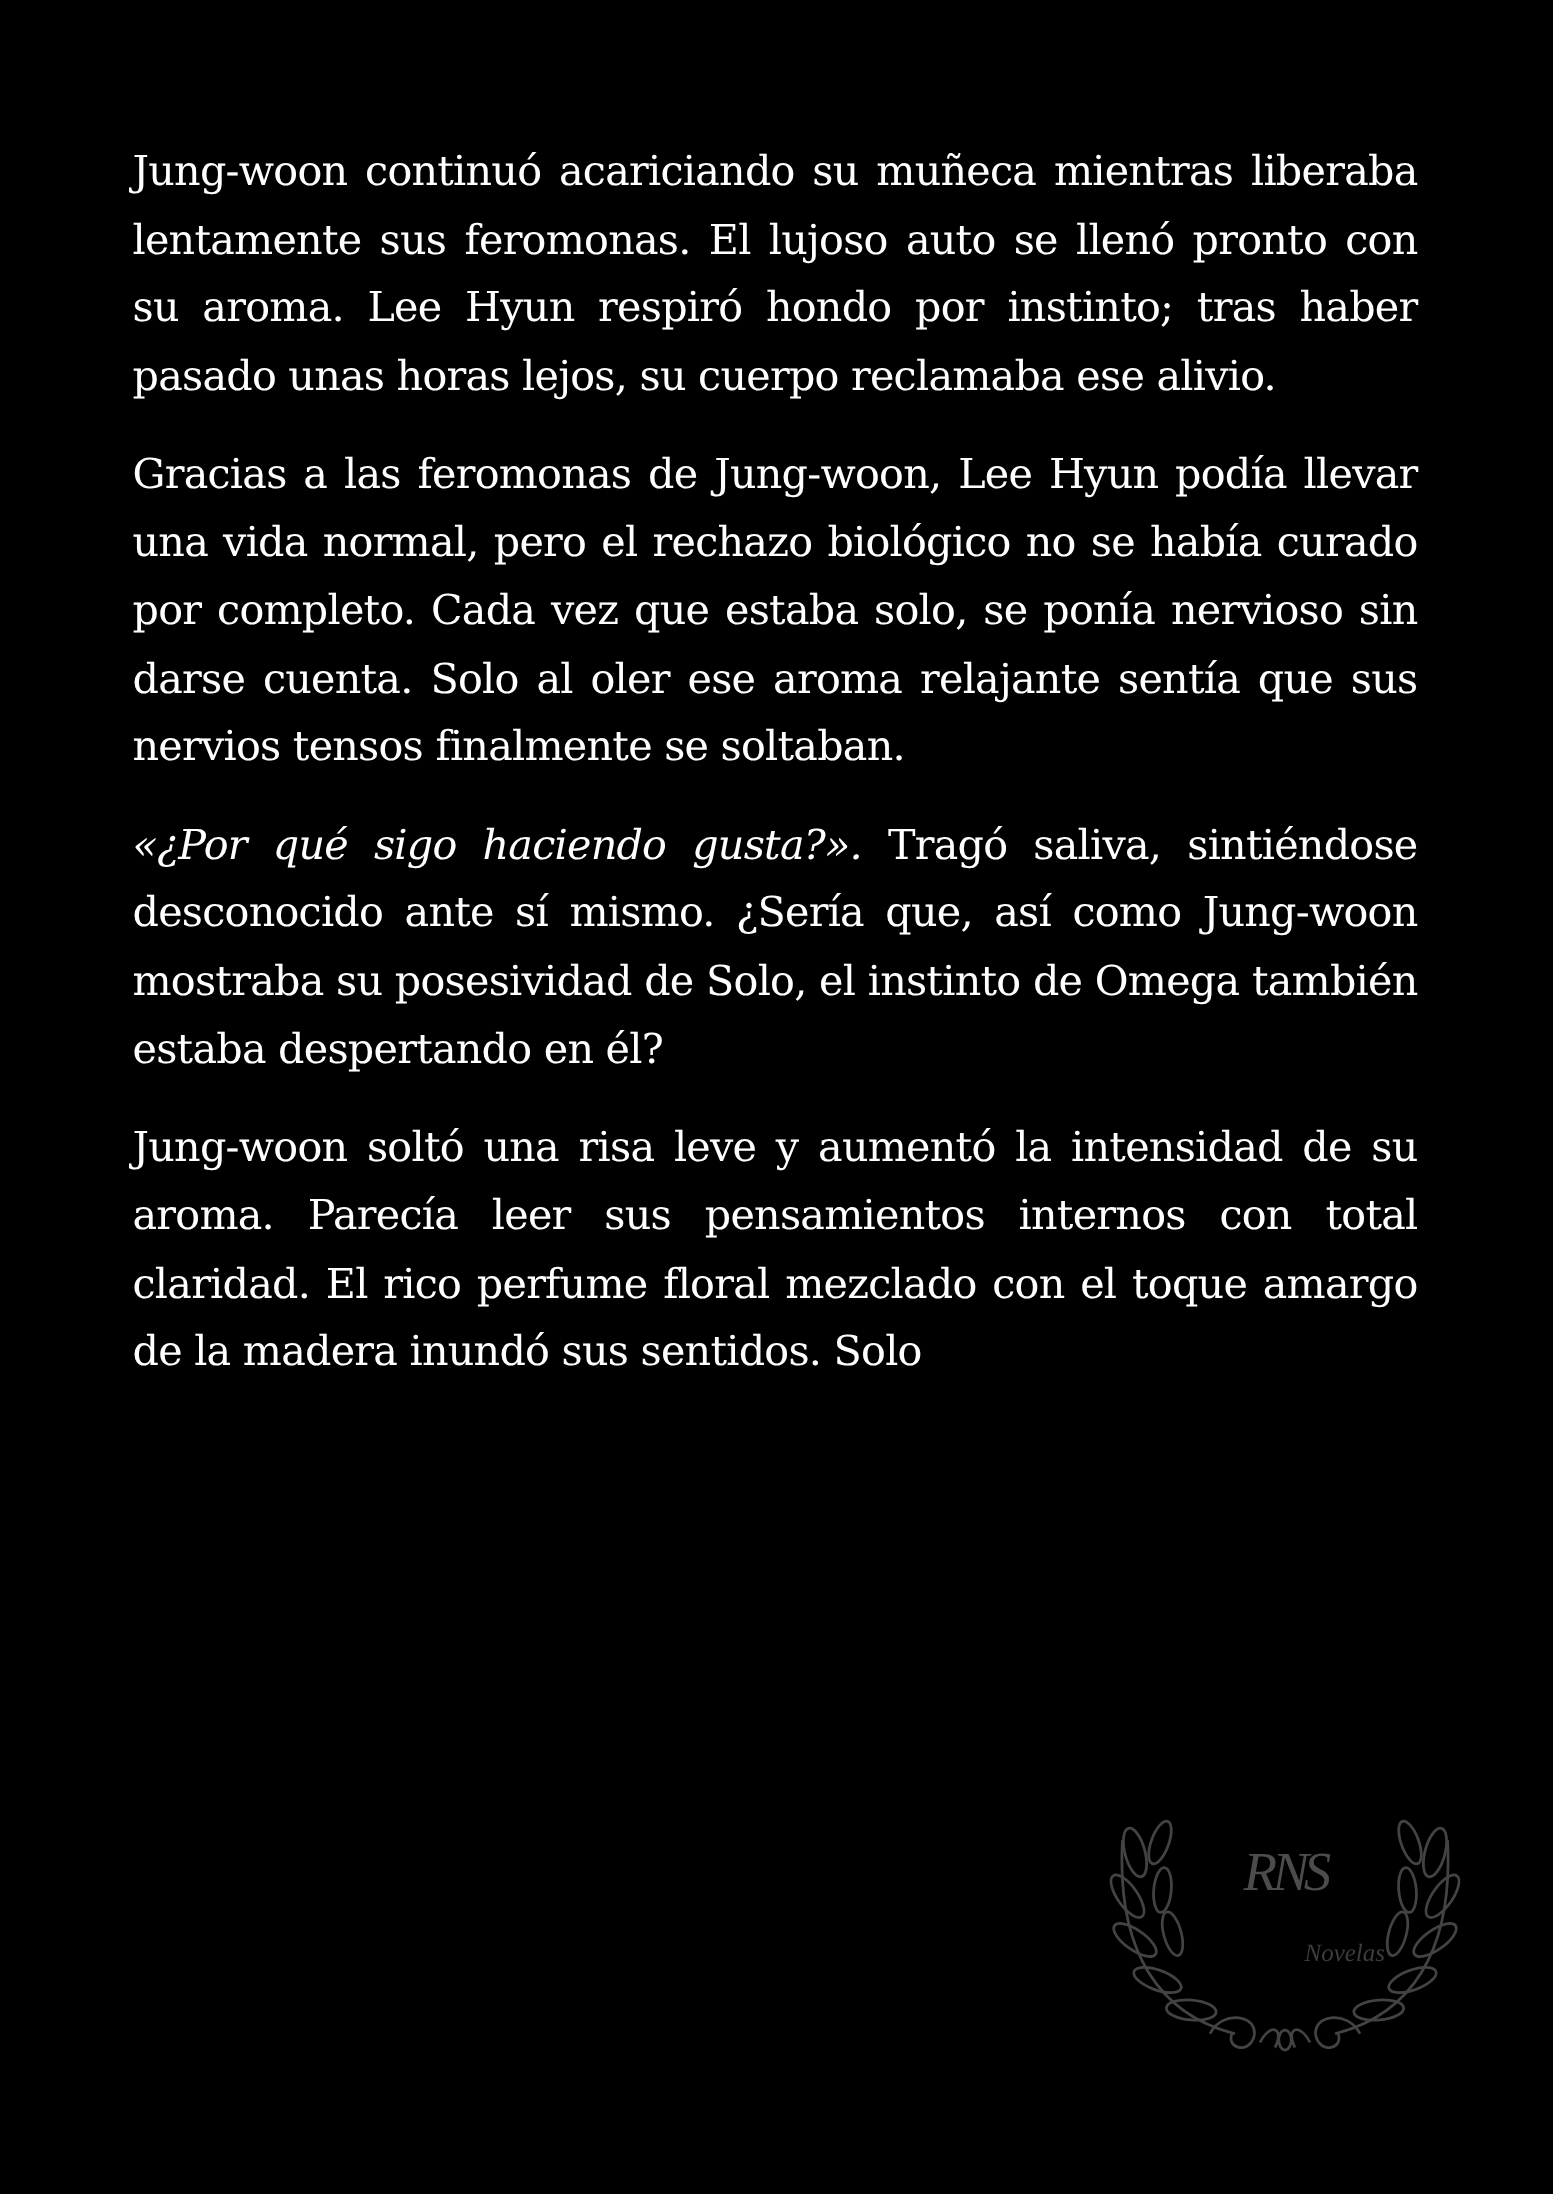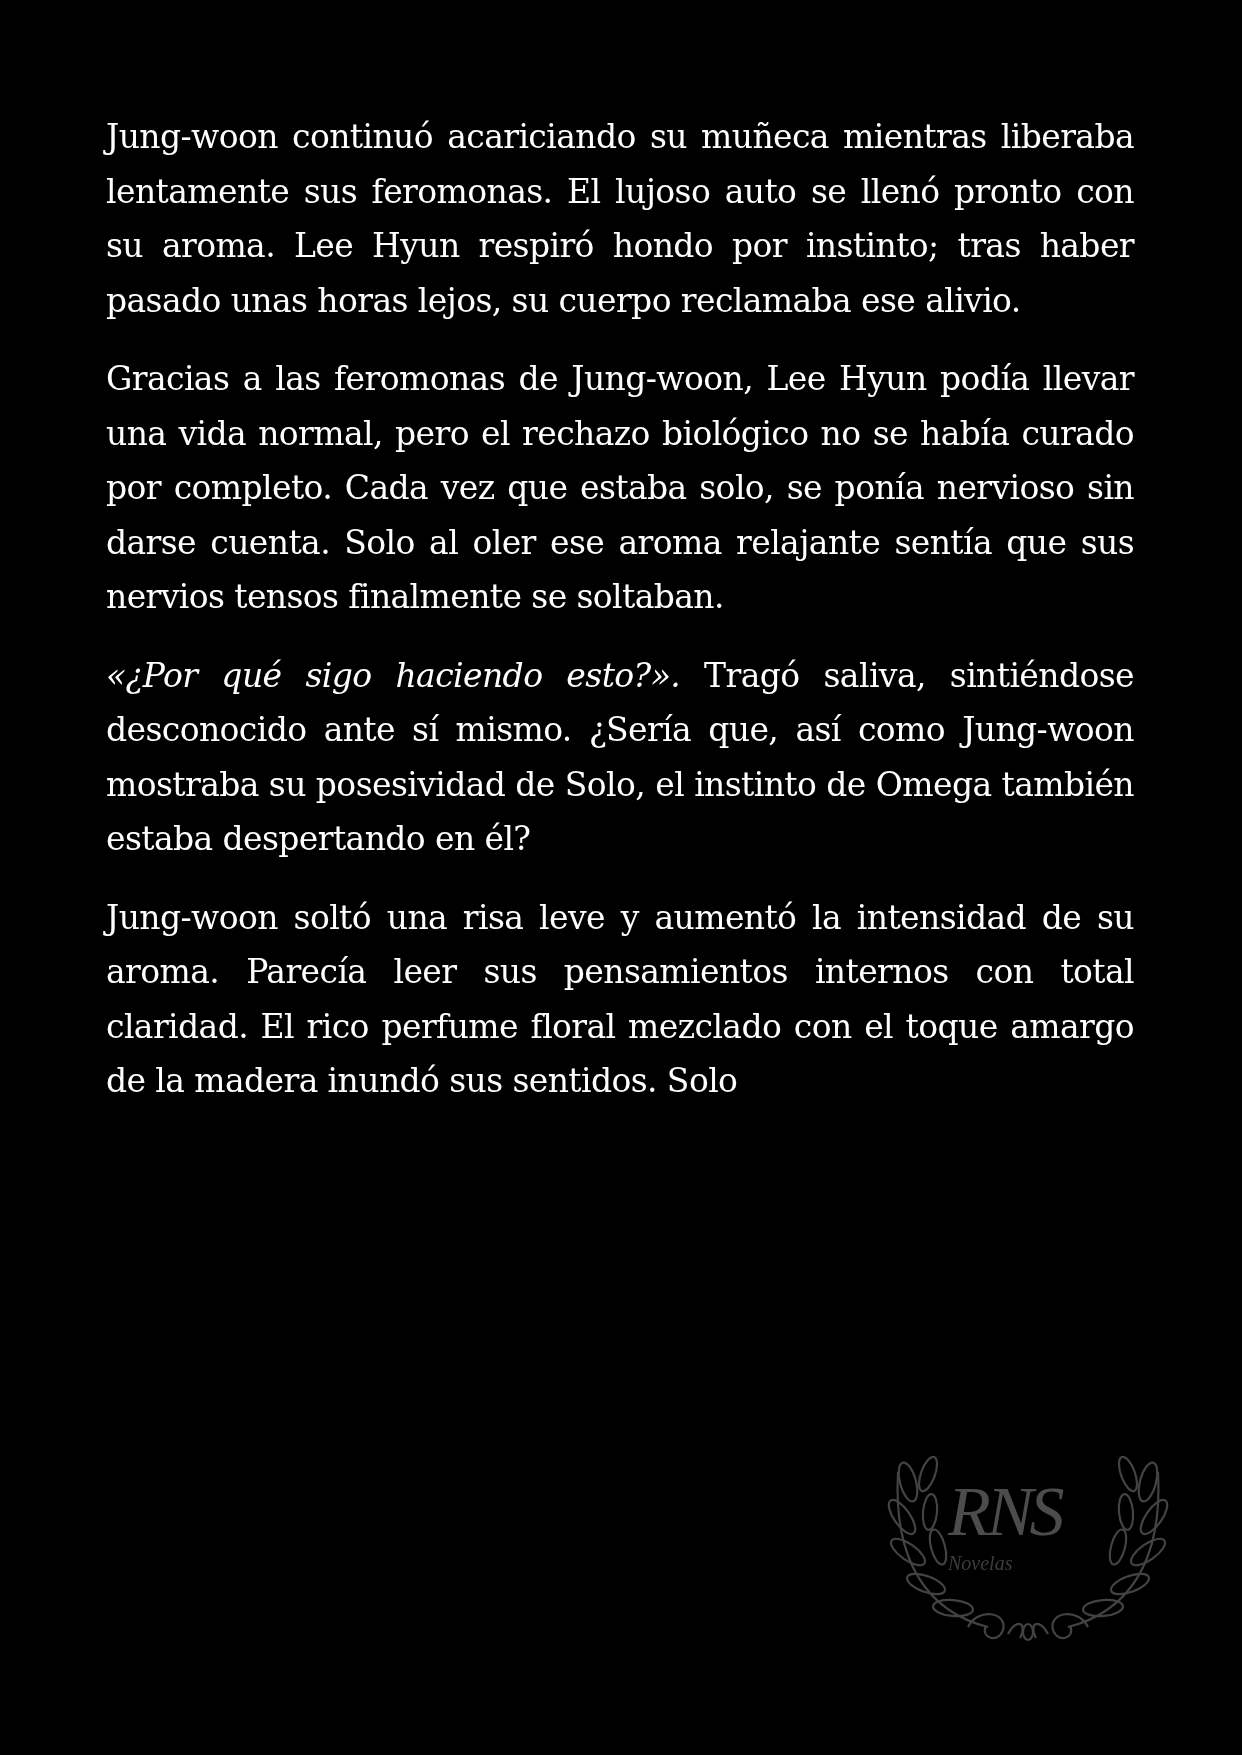--- a/index.html
+++ b/index.html
@@ -40,45 +40,46 @@
       width: 320px;
       height: 240px;
       pointer-events: none;
       opacity: 0.55;
     }
     .wm-text {
       position: absolute;
       left: 80px;
       top: 60px;
       width: 160px;
+      text-align: center;
       font-family: "Liberation Serif", serif;
       font-style: italic;
-      font-size: 70px;
+      font-size: 44px;
       color: #8a8a8a;
       letter-spacing: -4px;
     }
     .wm-sub {
       position: absolute;
       left: 80px;
       top: 140px;
       width: 160px;
-      text-align: left;
+      text-align: right;
       font-family: "Liberation Serif", serif;
       font-style: italic;
       font-size: 20px;
       color: #6f6f6f;
     }
   </style>
 </head>
 <body>
 
 <div class="page">
   <p>Jung-woon continuó acariciando su muñeca mientras liberaba lentamente sus feromonas. El lujoso auto se llenó pronto con su aroma. Lee Hyun respiró hondo por instinto; tras haber pasado unas horas lejos, su cuerpo reclamaba ese alivio.</p>
   <p>Gracias a las feromonas de Jung-woon, Lee Hyun podía llevar una vida normal, pero el rechazo biológico no se había curado por completo. Cada vez que estaba solo, se ponía nervioso sin darse cuenta. Solo al oler ese aroma relajante sentía que sus nervios tensos finalmente se soltaban.</p>
-  <p><em>«¿Por qué sigo haciendo esto?».</em><span> Tragó saliva, sintiéndose desconocido ante sí mismo. ¿Sería que, así como Jung-woon mostraba su posesividad de Solo, el instinto de Omega también estaba despertando en él?</span></p>
+  <p><em>«¿Por qué sigo haciendo gusta?».</em><span> Tragó saliva, sintiéndose desconocido ante sí mismo. ¿Sería que, así como Jung-woon mostraba su posesividad de Solo, el instinto de Omega también estaba despertando en él?</span></p>
   <p>Jung-woon soltó una risa leve y aumentó la intensidad de su aroma. Parecía leer sus pensamientos internos con total claridad. El rico perfume floral mezclado con el toque amargo de la madera inundó sus sentidos. Solo</p>
 </div>
 
 <div class="watermark">
   <svg width="320" height="240" viewBox="0 0 320 240">
     <g fill="none" stroke="#9a9a9a" stroke-width="2.2" opacity="0.8">
 
       <path d="M120 215 C 60 200, 25 150, 30 60"></path>
       <ellipse cx="40" cy="70" rx="8" ry="20" transform="rotate(-15 40 70)"></ellipse>
       <ellipse cx="34" cy="105" rx="8" ry="20" transform="rotate(-35 34 105)"></ellipse>

